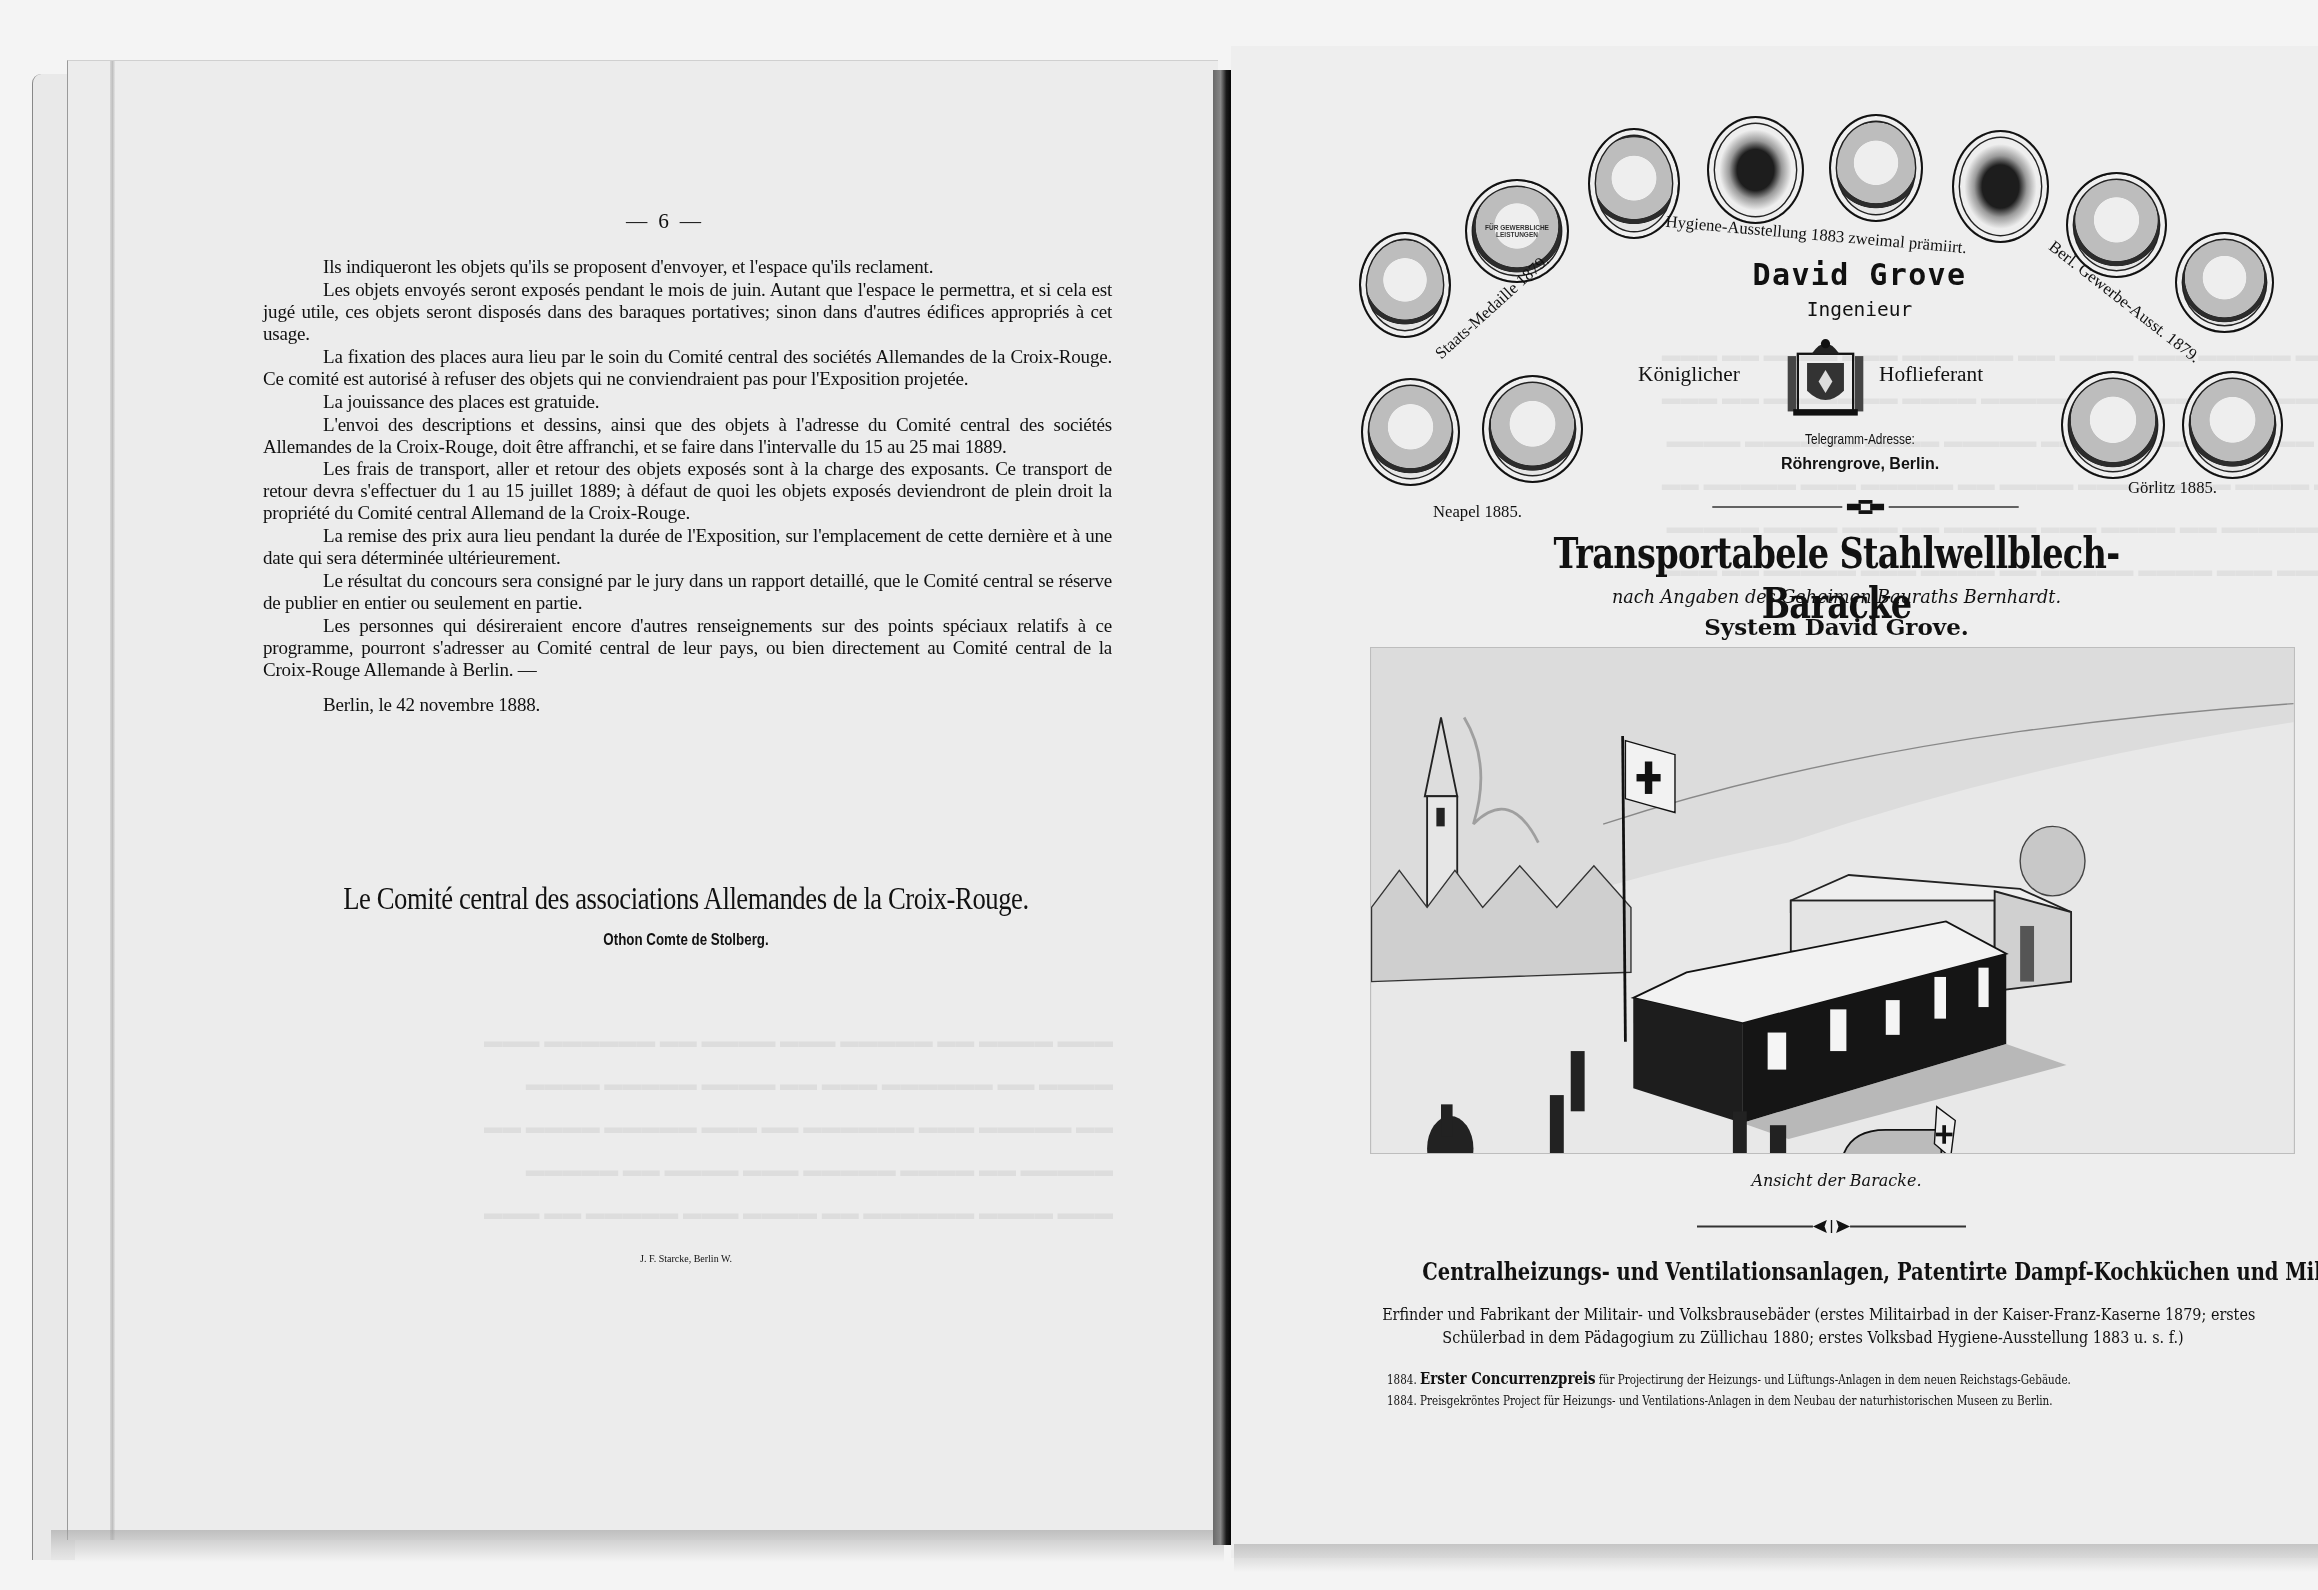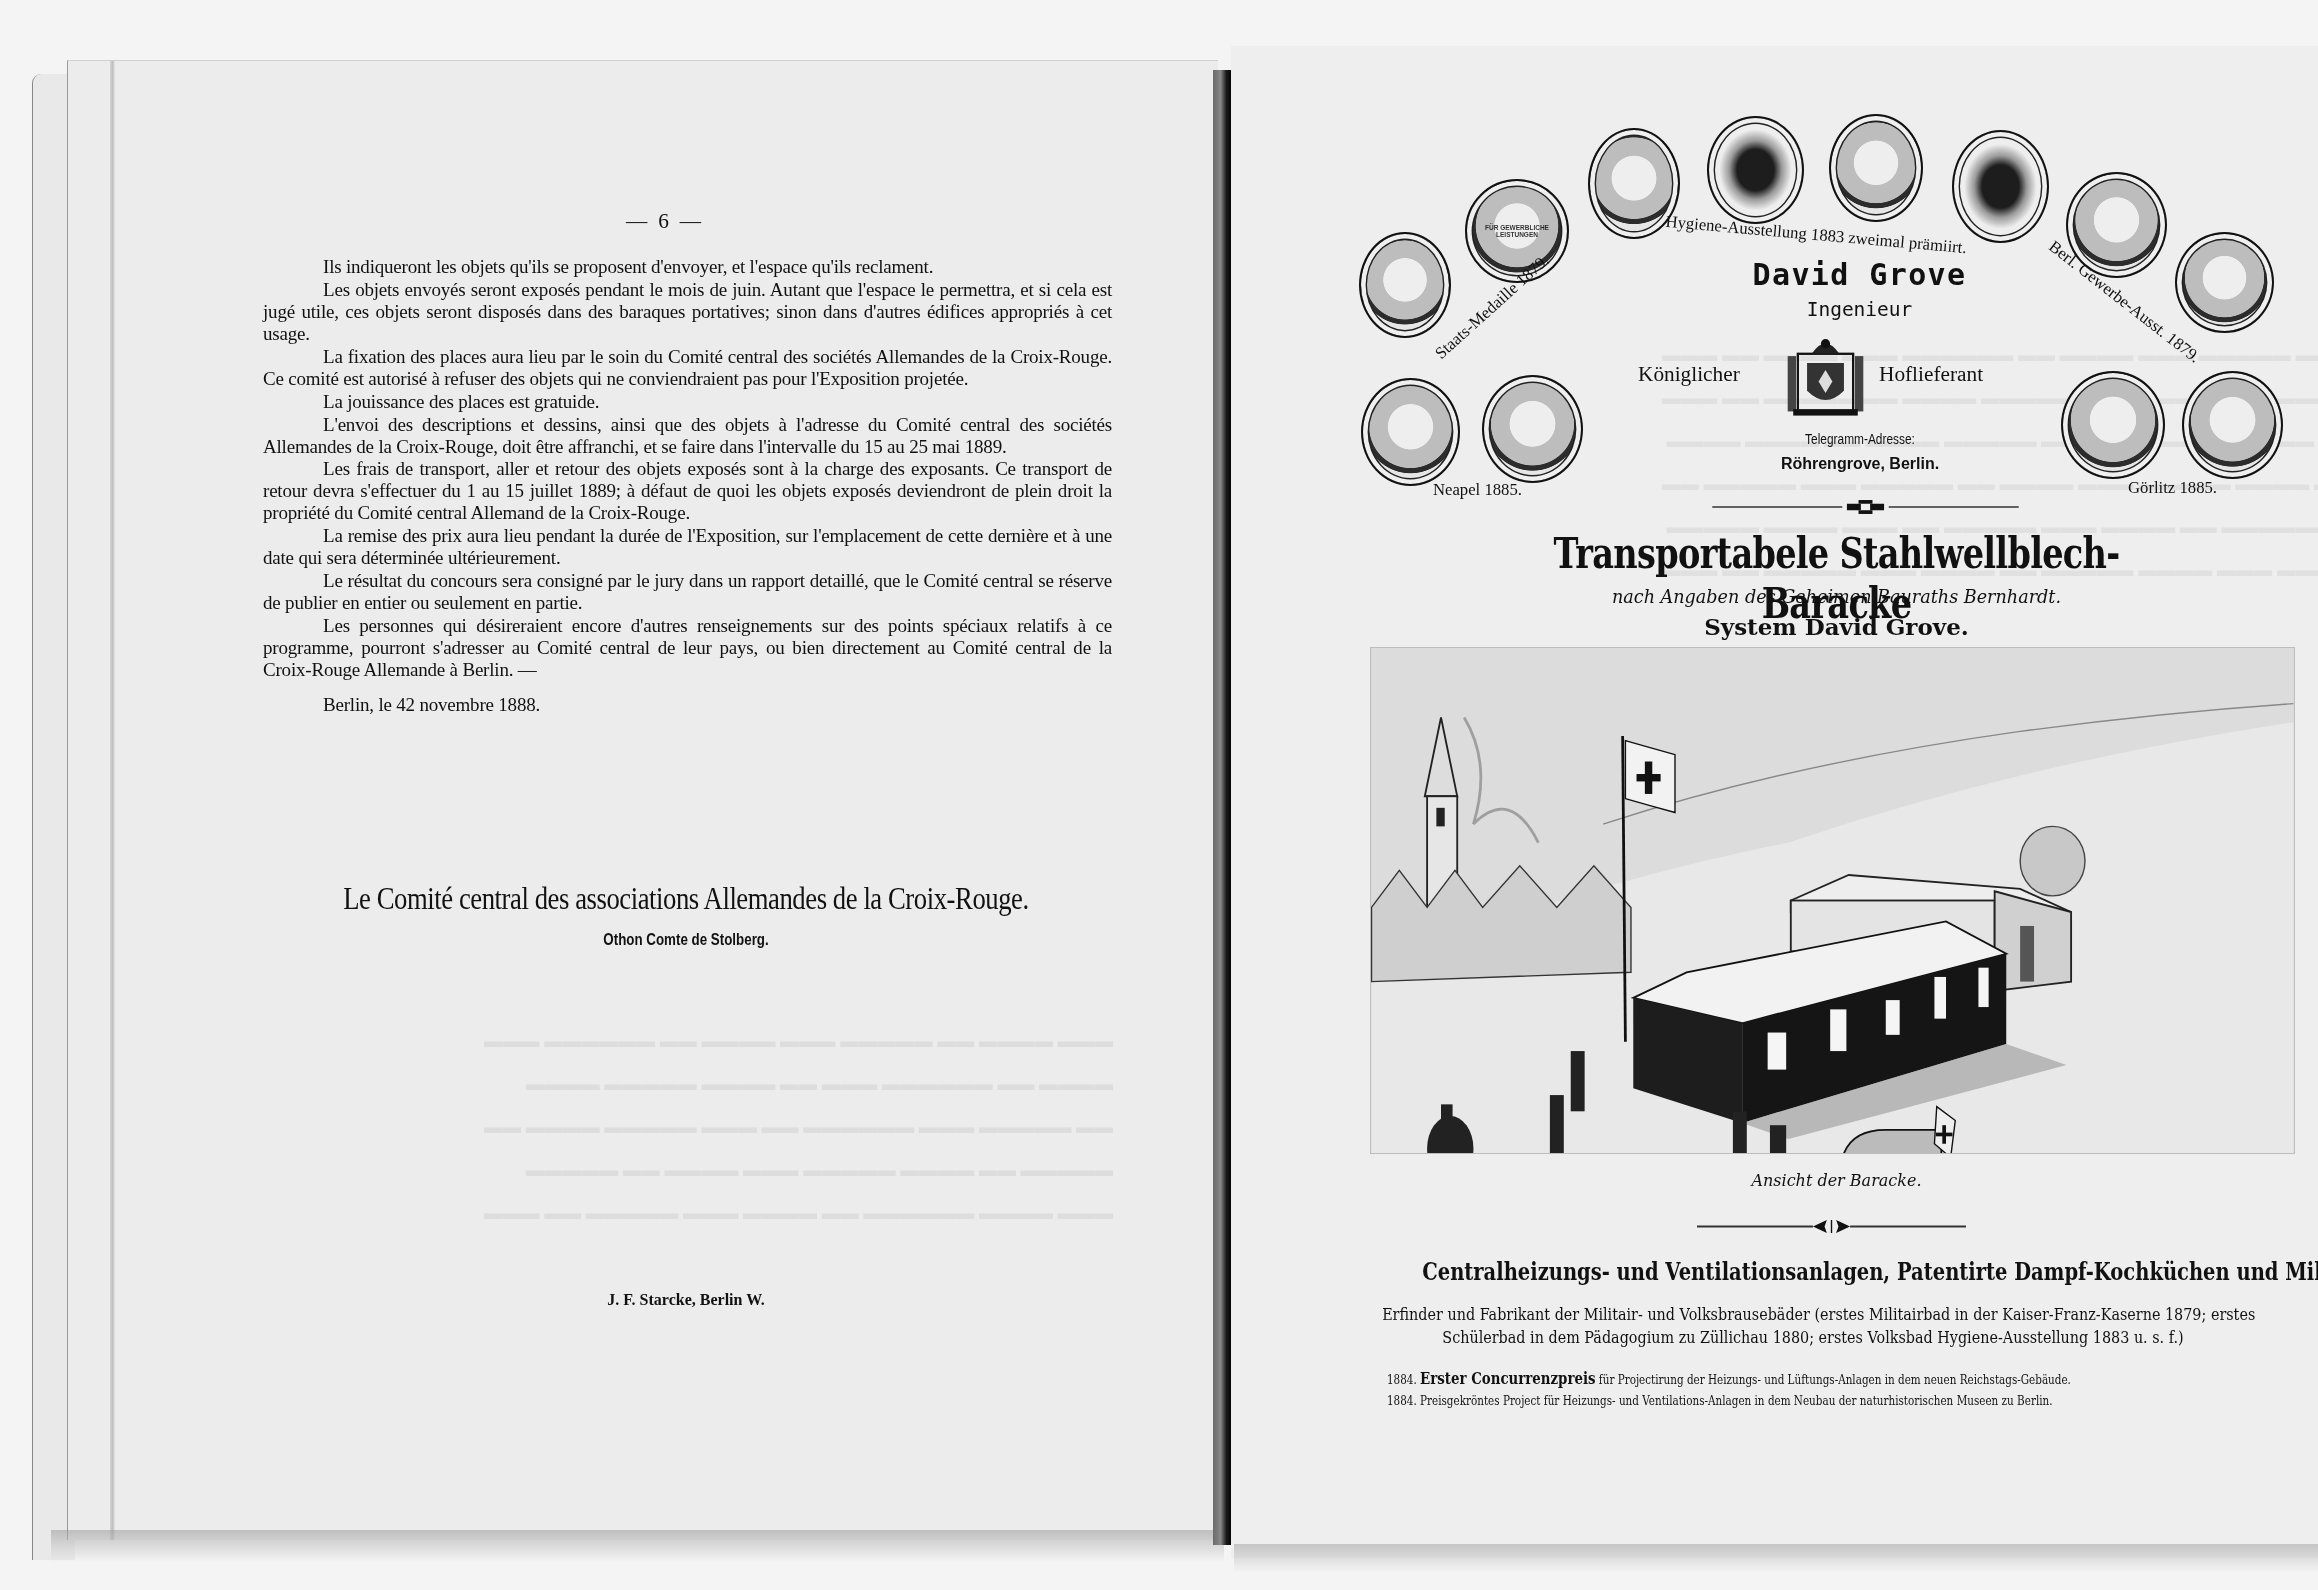--- a/index.html
+++ b/index.html
@@ -21,21 +21,21 @@
     .right-bottom-shadow { left:1234px; top:1544px; width:1206px; height:28px; background:linear-gradient(180deg,#a9a9a9, rgba(240,240,240,0)); opacity:.6; }
     .bleed { position:absolute; color:#000; opacity:.06; font-size:18.5px; line-height:43px; transform:scaleX(-1); white-space:pre-wrap; overflow:hidden; }
 
     
     .lp { position:absolute; left:263px; width:849px; font-size:19px; line-height:22px; text-align:justify; letter-spacing:-0.2px; font-stretch:condensed; }
     .lp p { margin:0; text-indent:60px; }
     .page-num { position:absolute; left:626px; top:209px; font-size:21.3px; letter-spacing:2.8px; }
     .signature-block { position:absolute; left:236px; width:900px; text-align:center; }
     .committee { top:881px; font-size:31px; letter-spacing:-0.5px; transform:scaleX(.86); transform-origin:center; }
     .signer { top:930px; font-family:"Liberation Sans","DejaVu Sans",sans-serif; font-weight:bold; font-size:16.7px; transform:scaleX(.8); }
-    .printer { top:1291px; font-family:"Liberation Serif",serif; font-weight:bold; font-size:16px; }
+    .printer { top:1253px; font-family:"Liberation Serif",serif; font-weight:normal; font-size:10px; }
 
     
     .rp-center { position:absolute; text-align:center; }
     .medal { position:absolute; border-radius:50%; border:2.8px solid #111; background:radial-gradient(circle at 50% 45%, #eeeeee 0 30%, #bdbdbd 31% 55%, #2c2c2c 56% 62%, #e6e6e6 63% 78%, #555 79% 82%, #efefef 83%); box-shadow: inset 0 0 0 4.6px #efefef, inset 0 0 0 6px #222; }
     .medal .legend { position:absolute; left:0; right:0; top:50%; transform:translateY(-50%); text-align:center; font-family:"Liberation Sans",sans-serif; font-weight:bold; font-size:6.5px; color:#111; opacity:.85; }
     .arc-caption { position:absolute; font-size:16.7px; white-space:nowrap; }
     .brand-name { top:257px; left:1586px; width:547px; font-family:"DejaVu Sans Mono","Liberation Mono",monospace; font-weight:bold; font-size:30px; letter-spacing:1.4px; }
     .brand-sub { top:298px; left:1586px; width:547px; font-family:"DejaVu Sans Mono","Liberation Mono",monospace; font-size:19.5px; }
     .purveyor-left { position:absolute; left:1638px; top:362px; font-size:21.3px; }
     .purveyor-right { position:absolute; left:1879px; top:362px; font-size:21.3px; }
@@ -108,21 +108,21 @@
 <div class="medal" style="left:2066px;top:172px;width:97px;height:102px;"></div>
 <div class="medal" style="left:2175px;top:232px;width:95px;height:97px;"></div>
 <div class="medal" style="left:1361px;top:378px;width:95px;height:104px;"></div>
 <div class="medal" style="left:1482px;top:375px;width:97px;height:104px;"></div>
 <div class="medal" style="left:2061px;top:371px;width:100px;height:104px;"></div>
 <div class="medal" style="left:2182px;top:371px;width:97px;height:104px;"></div>
 
 <div class="arc-caption" style="left:1419px;top:297px;transform:rotate(-42deg);">Staats-Medaille 1879.</div>
 <div class="arc-caption" style="left:1665px;top:225px;transform:rotate(5deg);">Hygiene-Ausstellung 1883 zweimal prämiirt.</div>
 <div class="arc-caption" style="left:2031px;top:292px;transform:rotate(38deg);">Berl. Gewerbe-Ausst. 1879.</div>
-<div class="arc-caption" style="left:1433px;top:480px;text-align:right;">Neapel 1885.</div>
+<div class="arc-caption" style="left:1433px;top:502px;text-align:right;">Neapel 1885.</div>
 <div class="arc-caption" style="left:2128px;top:478px;text-align:center;">Görlitz 1885.</div>
 
 <div class="rp-center brand-name">David Grove</div>
 <div class="rp-center brand-sub">Ingenieur</div>
 
 <span class="purveyor-left">Königlicher</span>
 <svg class="crest" viewBox="0 0 180 185">
   <rect x="30" y="40" width="120" height="130" fill="none" stroke="#111" stroke-width="5"></rect>
   <path d="M60 40 Q90 -5 120 40 Z" fill="#222"></path>
   <circle cx="90" cy="18" r="10" fill="#111"></circle>

